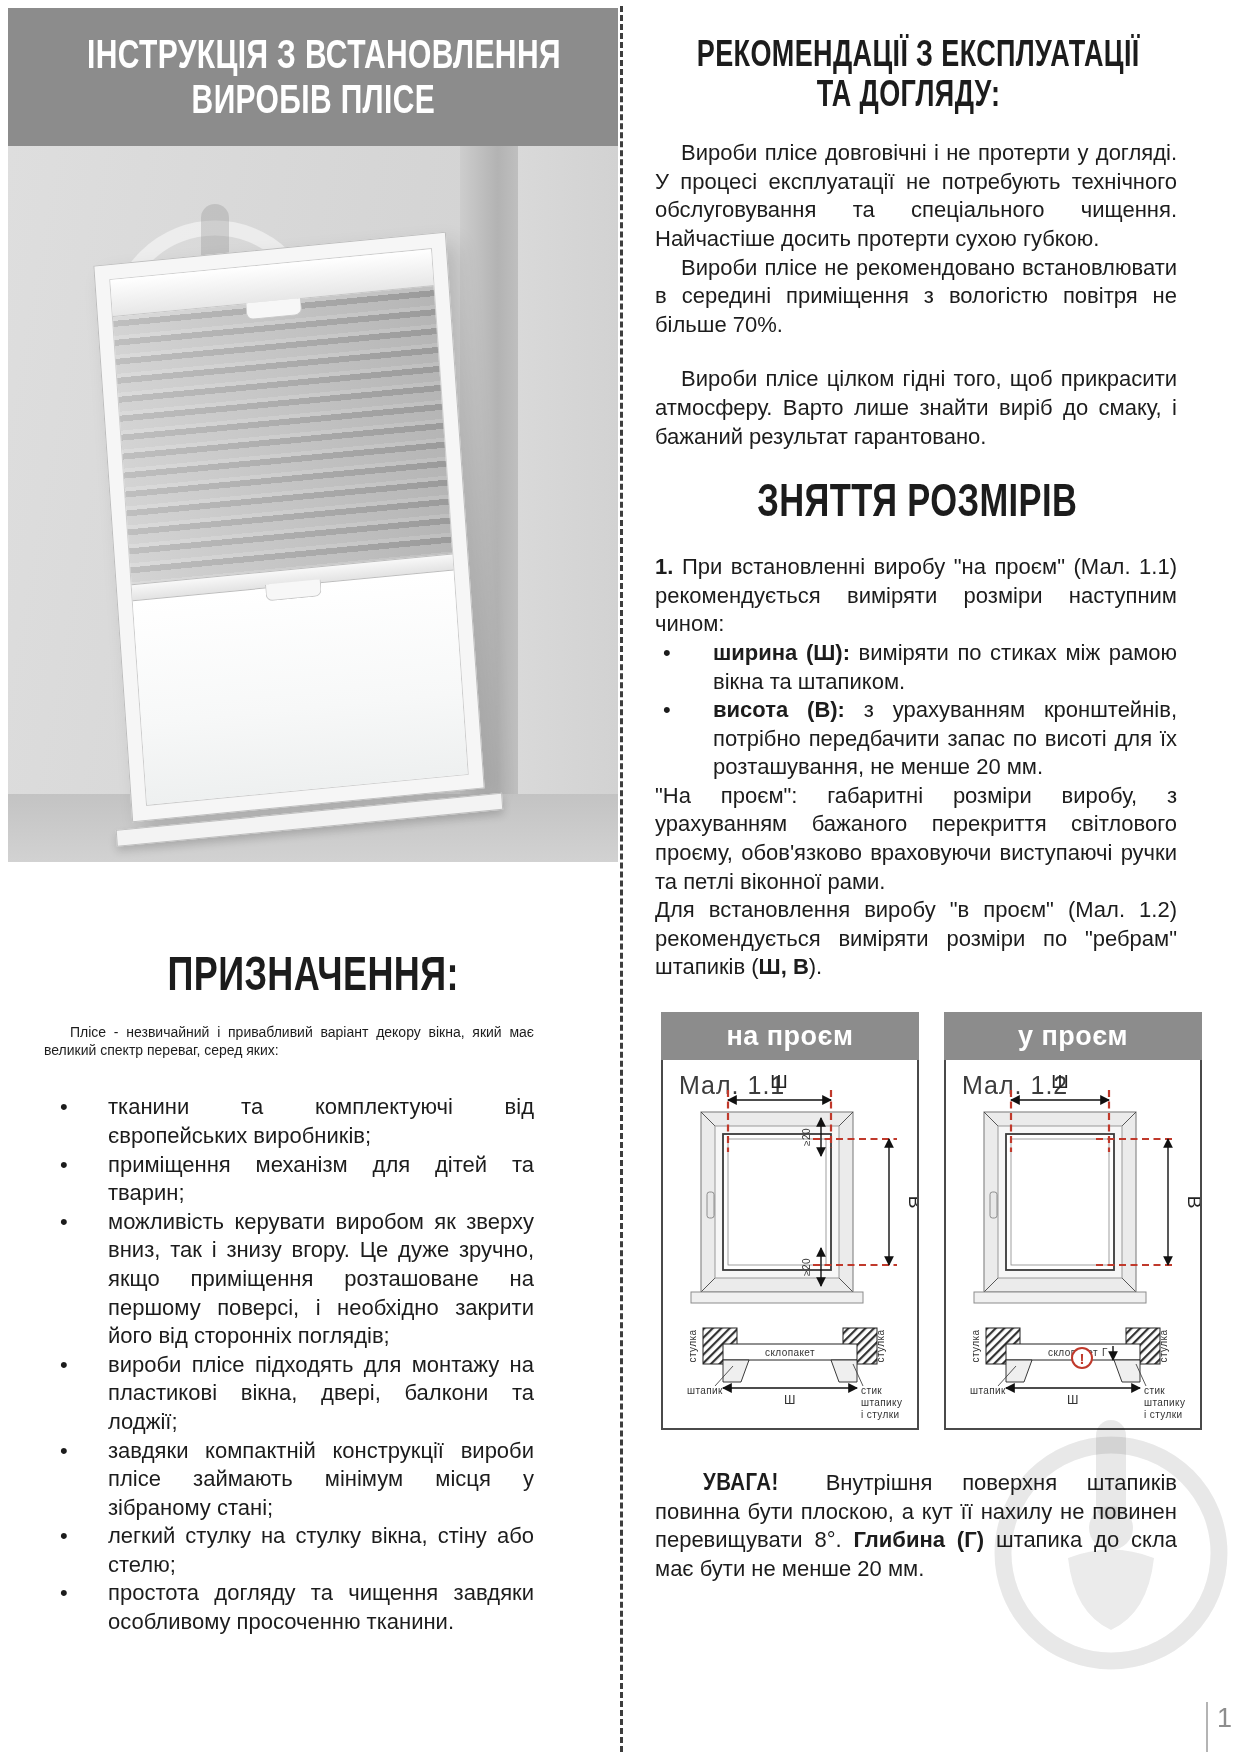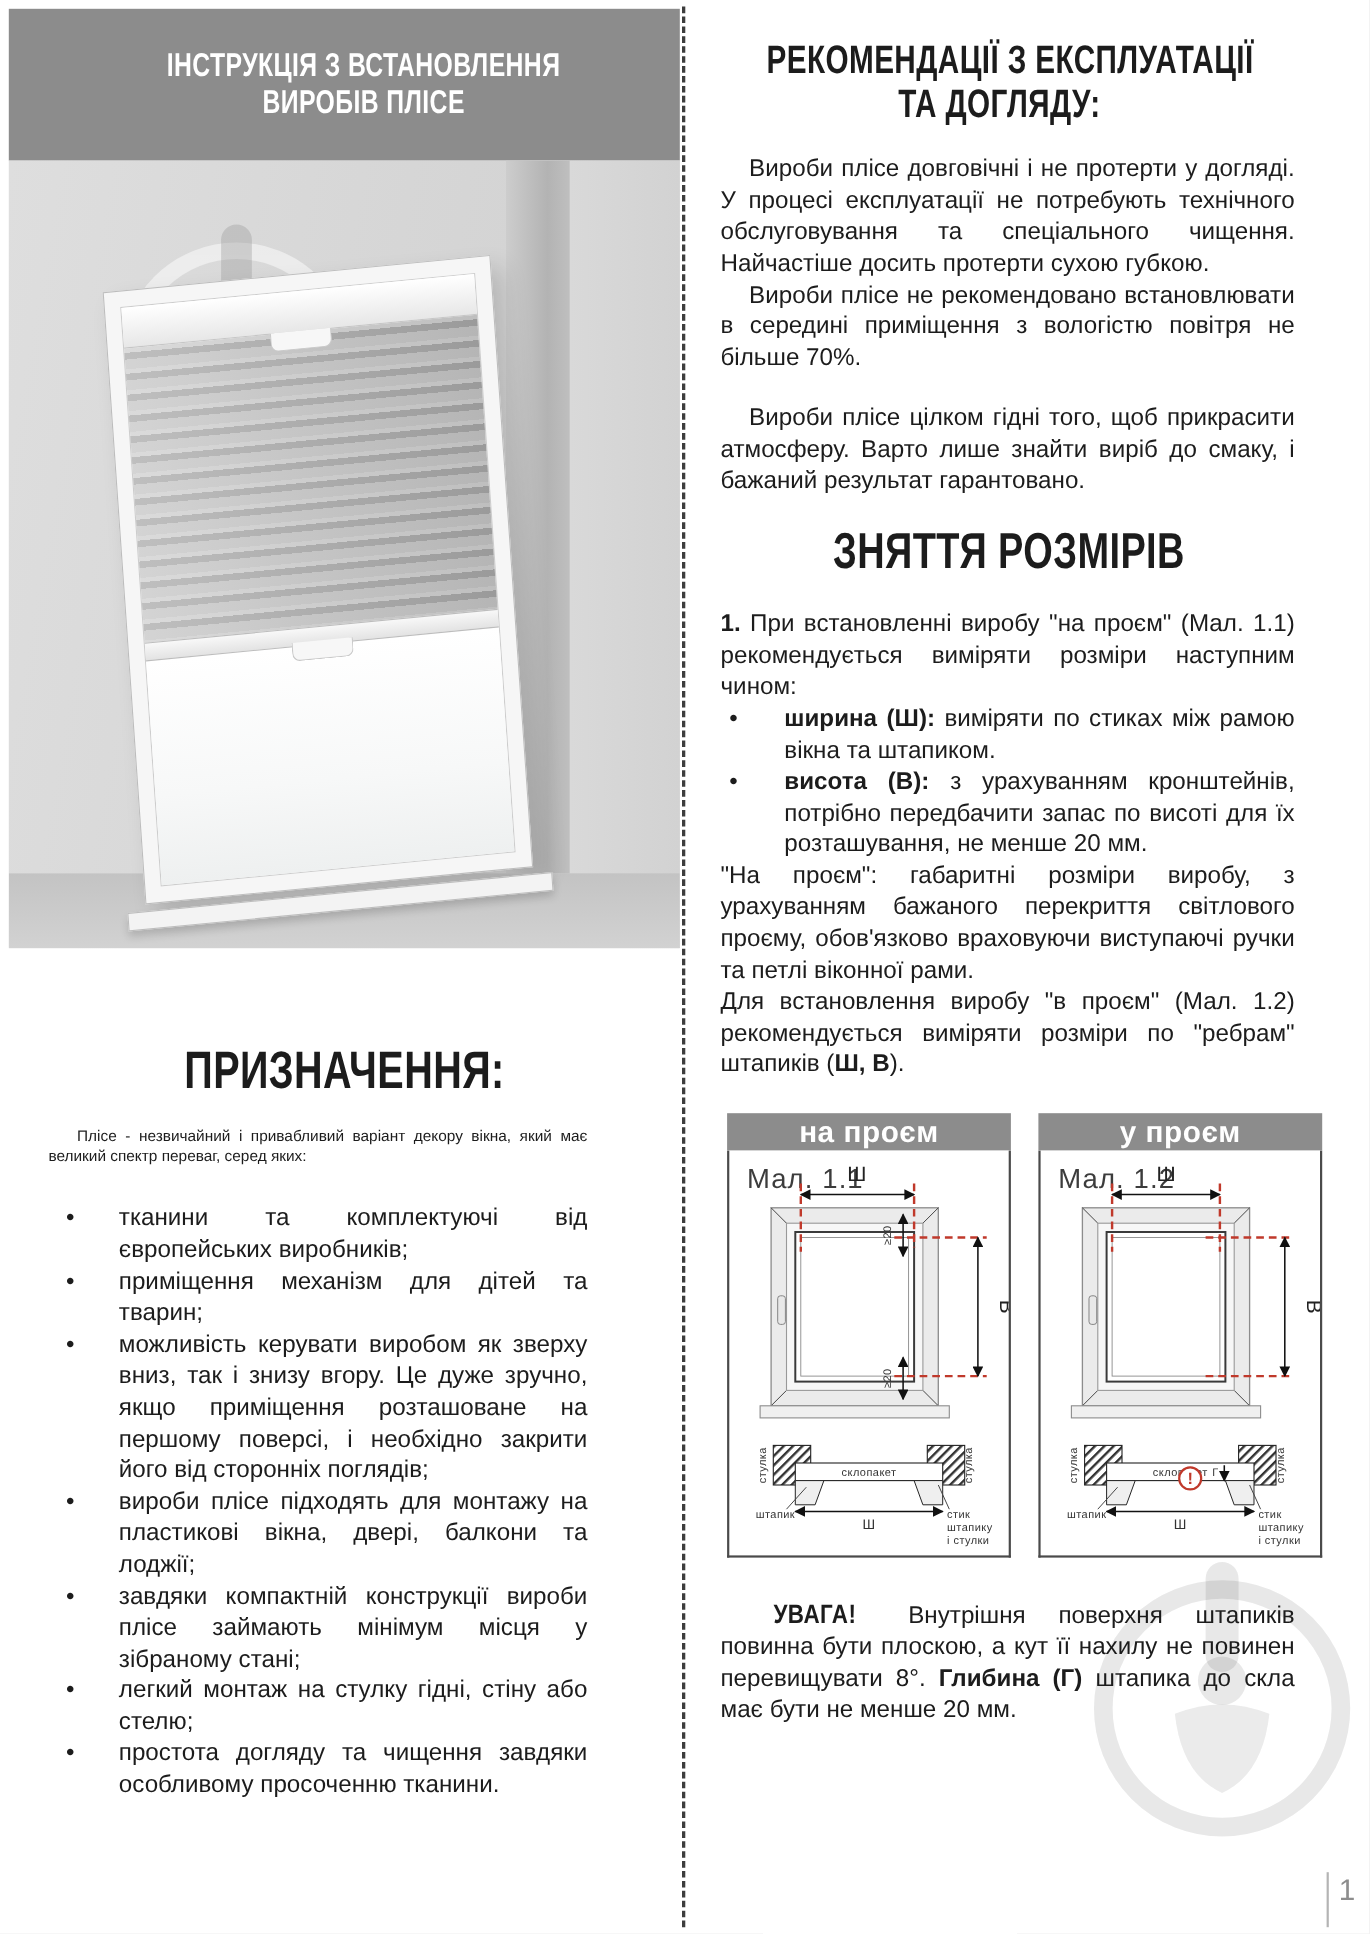--- a/index.html
+++ b/index.html
@@ -10,21 +10,21 @@
   }
   
   .divider{position:absolute;left:620px;top:6px;height:1746px;border-left:3px dashed #3d3d3d;}
 
   
   .cond{display:inline-block;font-weight:700;letter-spacing:.5px;transform:scaleX(.75);transform-origin:center;white-space:nowrap;}
 
   
   .left-col{position:absolute;left:8px;top:8px;width:610px;}
   .l-header{height:138px;background:#8c8c8c;color:#fff;display:flex;flex-direction:column;justify-content:center;text-align:center;}
-  .l-header .line{font-size:30px;line-height:1.12;padding-left:36px;}
+  .l-header .line{font-size:40px;line-height:1.12;}
 
   .photo{position:relative;height:716px;overflow:hidden;background:linear-gradient(100deg,#dedede 0%,#d6d6d6 50%,#cfcfcf 100%);}
   .ph-reveal-dark{position:absolute;left:452px;top:0;width:58px;height:648px;background:linear-gradient(to right,#cdcdcd,#b3b3b3 65%,#bfbfbf);}
   .ph-reveal-right{position:absolute;left:510px;top:0;width:100px;height:648px;background:linear-gradient(to right,#d9d9d9,#d2d2d2);}
   .ph-floor{position:absolute;left:0;top:648px;width:100%;height:68px;background:linear-gradient(#c3c3c3,#d2d2d2);}
   .ph-watermark{position:absolute;left:92px;top:50px;opacity:.9;}
 
   .window{position:absolute;left:104px;top:102px;width:352px;height:556px;
     transform:rotate(-4deg) skewY(-1.5deg);
     background:#f6f6f6;border:1px solid #bdbdbd;box-shadow:10px 12px 22px rgba(0,0,0,.14);}
@@ -59,21 +59,21 @@
   .measure-h .cond{font-size:46px;}
   .r-list{list-style:none;margin:0 68px 0 32px;padding:0;font-size:22px;line-height:1.3;}
   .r-list li{position:relative;padding-left:58px;text-align:justify;}
   .r-list li::before{content:"\2022";position:absolute;left:8px;top:0;}
   .b{font-weight:700;}
   .attn-lead{font-weight:700;display:inline-block;transform:scaleX(.85);transform-origin:left center;font-size:24px;letter-spacing:.5px;}
 
   
   .panels{display:flex;gap:25px;margin:30px 0 0 38px;position:relative;z-index:2;}
   .panel{width:258px;}
-  .panel-h{height:34px;background:#8c8c8c;color:#fff;font-weight:700;font-size:27px;display:flex;align-items:center;justify-content:center;letter-spacing:.5px;}
+  .panel-h{height:48px;background:#8c8c8c;color:#fff;font-weight:700;font-size:27px;display:flex;align-items:center;justify-content:center;letter-spacing:.5px;}
   .panel-b{border:2px solid #4a4a4a;border-top:none;background:#fff;height:368px;position:relative;}
   .panel-b svg{display:block;}
   .fig-label{font-size:25px;fill:#3c3c3c;letter-spacing:1px;}
   .dimtxt{font-size:19px;fill:#222;}
   .smalltxt{font-size:10px;fill:#333;letter-spacing:.4px;}
   .red-dash{stroke:#c0392b;stroke-width:2.2;stroke-dasharray:7 4.5;fill:none;}
   .dim{stroke:#111;stroke-width:1.4;fill:none;}
   .thin{stroke:#444;stroke-width:.9;fill:none;}
 
   
@@ -131,21 +131,21 @@
     </div>
 
     <p class="body-par ind purpose-par">Плісе - незвичайний і привабливий варіант декору вікна, який має великий спектр переваг, серед яких:</p>
 
     <ul class="plain-list">
       <li>тканини та комплектуючі від європейських виробників;</li>
       <li>приміщення механізм для дітей та тварин;</li>
       <li>можливість керувати виробом як зверху вниз, так і знизу вгору. Це дуже зручно, якщо приміщення розташоване на першому поверсі, і необхідно закрити його від сторонніх поглядів;</li>
       <li>вироби плісе підходять для монтажу на пластикові вікна, двері, балкони та лоджії;</li>
       <li>завдяки компактній конструкції вироби плісе займають мінімум місця у зібраному стані;</li>
-      <li>легкий монтаж на стулку гідні, стіну або стелю;</li>
+      <li>легкий стулку на стулку вікна, стіну або стелю;</li>
       <li>простота догляду та чищення завдяки особливому просоченню тканини.</li>
     </ul>
   </div>
 
   <div class="right-col">
 
     <div class="care-h">
       <span class="cond">РЕКОМЕНДАЦІЇ З ЕКСПЛУАТАЦІЇ</span><br>
       <span class="cond">ТА ДОГЛЯДУ:</span>
     </div>

